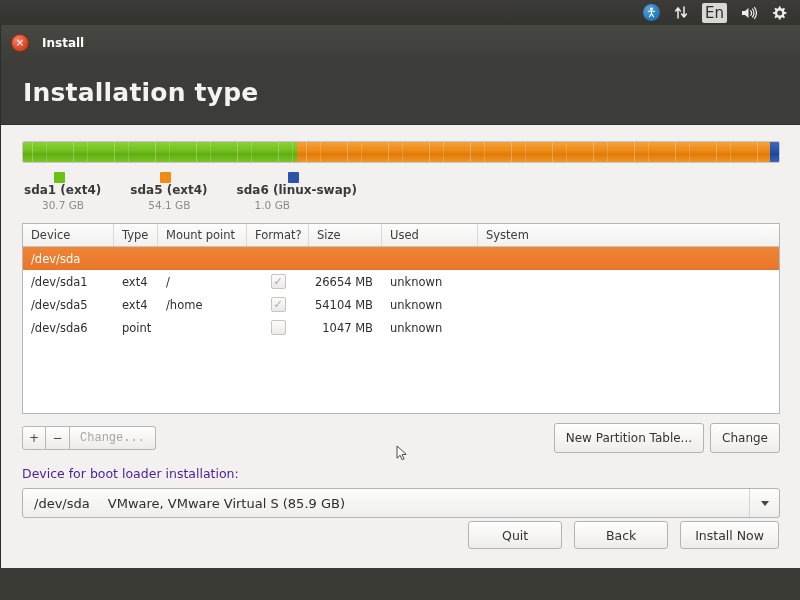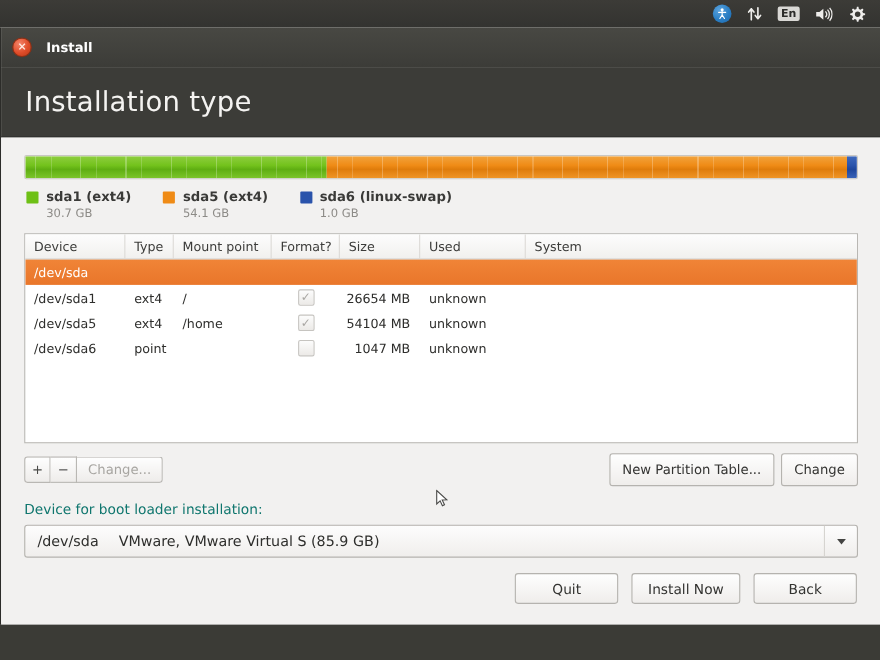--- a/index.html
+++ b/index.html
@@ -91,21 +91,21 @@
     background: #3c3c38;
     display: flex;
     align-items: center;
     padding-left: 22px;
     box-sizing: border-box;
     border-bottom: 1px solid #2e2e2b;
   }
   #page-title {
     color: #f4f3f1;
     font-size: 25px;
-    font-weight: normal;
+    font-weight: bold;
     letter-spacing: 0.2px;
   }
 
   
   #content {
     position: relative;
     height: 442px;
     background: #f2f1f0;
     padding: 0 21px;
     box-sizing: border-box;
@@ -154,21 +154,21 @@
     background: linear-gradient(to bottom, #3f69bd 0%, #2a53ab 42%, #1f469c 60%, #3a63b8 100%);
   }
 
   
   #legend {
     display: flex;
     margin-top: 9px;
     padding-left: 2px;
   }
   .legend-item { margin-right: 29px; }
-  .legend-top { display: flex; align-items: center; }
+  .legend-top { display: flex; align-items: center; flex-direction: column; }
   .legend-swatch {
     width: 11px; height: 11px;
     border-radius: 1px;
     margin-right: 7px;
     display: inline-block;
   }
   .legend-label {
     font-size: 12px;
     font-weight: bold;
     color: #3a3a38;
@@ -278,21 +278,21 @@
     color: #4a4a48;
     display: flex;
     align-items: center;
     justify-content: center;
     padding: 0 6px;
     box-sizing: border-box;
     cursor: pointer;
   }
   .seg-btn + .seg-btn { border-left: none; }
   .seg-group .seg-btn:first-child { border-radius: 3px 0 0 3px; }
-  .seg-group .seg-btn:last-child  { border-radius: 0 3px 3px 0; padding: 4px 10px; }
+  .seg-group .seg-btn:last-child  { border-radius: 0 3px 3px 0; padding: 4px 10px; font-family: Liberation Mono, monospace; }
   .seg-btn.disabled { color: #a8a6a2; }
 
   .btn {
     height: 30px;
     background: linear-gradient(to bottom, #fefefe 0%, #efedeb 100%);
     border: 1px solid #b5b3af;
     border-radius: 3px;
     font-size: 12px;
     color: #333331;
     display: inline-flex;
@@ -301,21 +301,21 @@
     padding: 0 11px;
     box-sizing: border-box;
     cursor: pointer;
   }
   #right-tools { display: flex; gap: 6px; }
 
   
   #boot-label {
     margin-top: 13px;
     font-size: 12.5px;
-    color: #0f766e;
+    color: #4c1d95;
   }
   #boot-select {
     margin-top: 7px;
     width: 758px;
     height: 30px;
     background: linear-gradient(to bottom, #fdfdfd 0%, #f0eeec 100%);
     border: 1px solid #b5b3af;
     border-radius: 3px;
     box-sizing: border-box;
     display: flex;
@@ -387,21 +387,21 @@
         </svg>
       </div>
     </div>
     <div class="panel-icon">
       <svg width="14" height="15" viewBox="0 0 14 15">
         <path d="M4 13 L4 3 M4 3 L1.6 6 M4 3 L6.4 6" stroke="#eeedeb" stroke-width="1.5" fill="none" stroke-linecap="round"></path>
         <path d="M10 2 L10 12 M10 12 L7.6 9 M10 12 L12.4 9" stroke="#eeedeb" stroke-width="1.5" fill="none" stroke-linecap="round"></path>
       </svg>
     </div>
     <div class="panel-icon">
-      <span style="background:#d9d8d5;color:#2c2c2a;font-size:10px;padding:1px 3px;border-radius:2px;font-weight:bold;">En</span>
+      <span style="background:#d9d8d5;color:#2c2c2a;font-size:15px;padding:1px 3px;border-radius:2px;font-weight:normal;">En</span>
     </div>
     <div class="panel-icon">
       <svg width="16" height="14" viewBox="0 0 16 14">
         <path d="M1 5 L4 5 L7.5 2 L7.5 12 L4 9 L1 9 Z" fill="#eeedeb"></path>
         <path d="M9.4 4.3 A4 4 0 0 1 9.4 9.7" stroke="#eeedeb" stroke-width="1.2" fill="none"></path>
         <path d="M11.3 2.7 A6.4 6.4 0 0 1 11.3 11.3" stroke="#eeedeb" stroke-width="1.2" fill="none"></path>
         <path d="M13.2 1.2 A8.6 8.6 0 0 1 13.2 12.8" stroke="#eeedeb" stroke-width="1.2" fill="none"></path>
       </svg>
     </div>
     <div class="panel-icon">
@@ -539,22 +539,22 @@
           <span class="dev">/dev/sda</span>
           <span>VMware, VMware Virtual S (85.9 GB)</span>
         </div>
         <div id="select-arrow-zone">
           <div class="chev"></div>
         </div>
       </div>
 
       <div id="bottom-row">
         <div class="btn btn-wide">Quit</div>
+        <div class="btn btn-wide">Back</div>
         <div class="btn">Install Now</div>
-        <div class="btn btn-wide">Back</div>
       </div>
 
       <div id="cursor">
         <svg width="12" height="17" viewBox="0 0 12 17">
           <path d="M1 1 L1 13.2 L4.1 10.3 L6.2 14.8 L8.1 13.9 L6.0 9.6 L10.2 9.3 Z" fill="#ffffff" stroke="#4a4a48" stroke-width="1"></path>
         </svg>
       </div>
 
     </div>
   </div>

